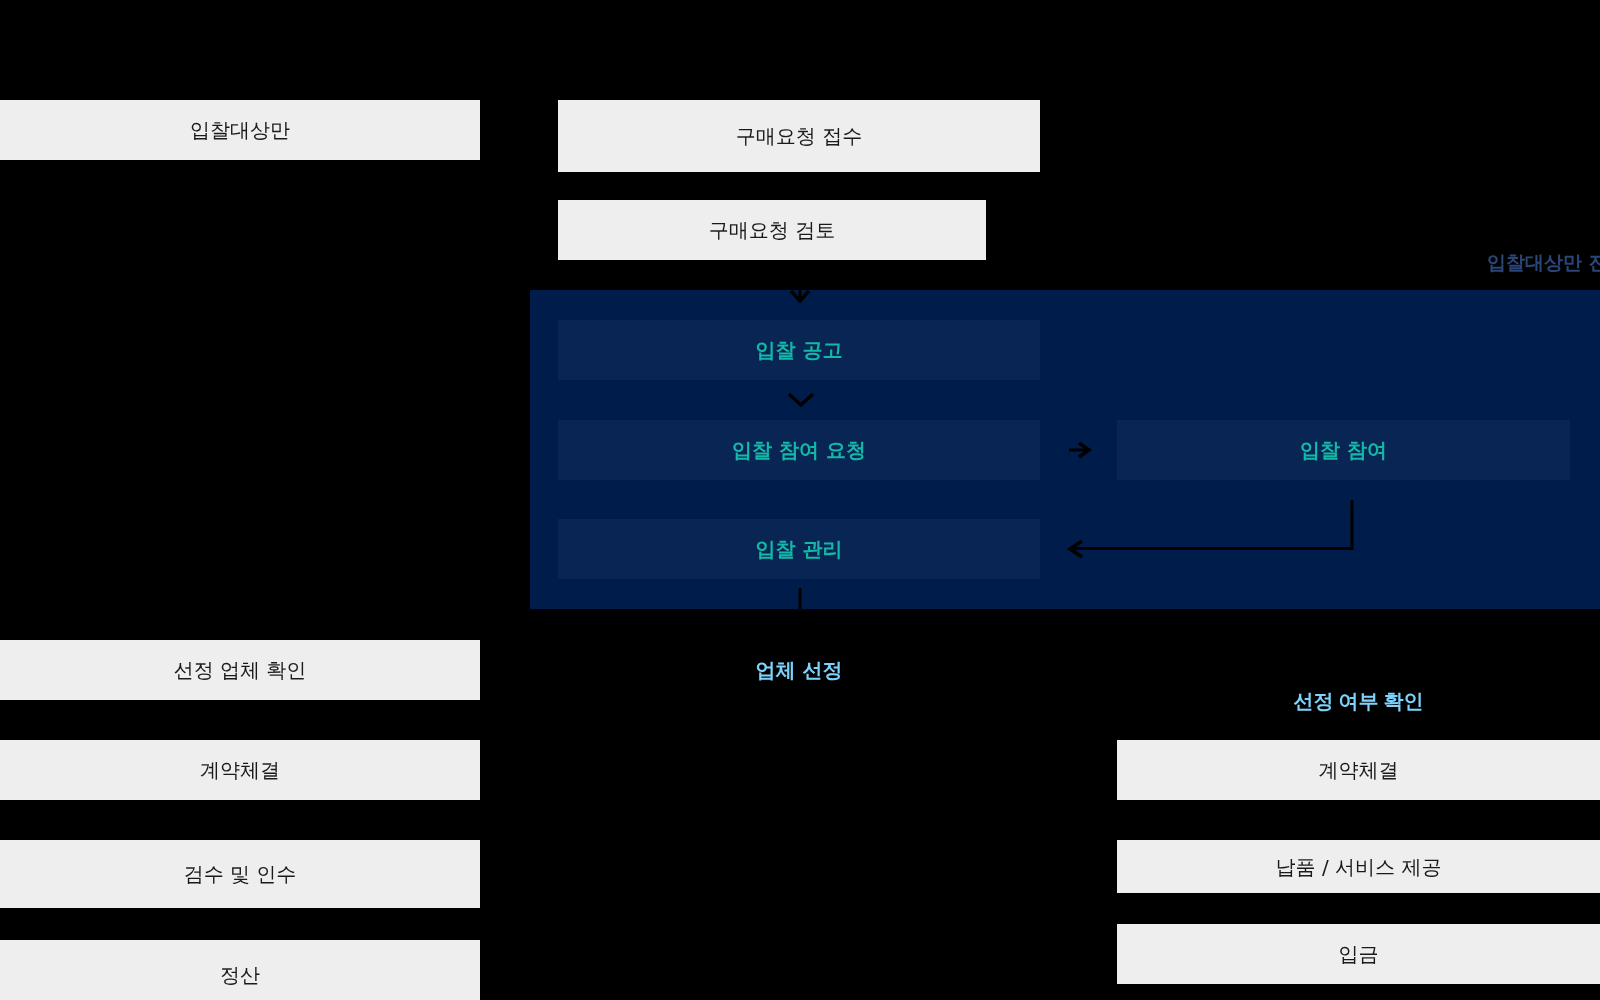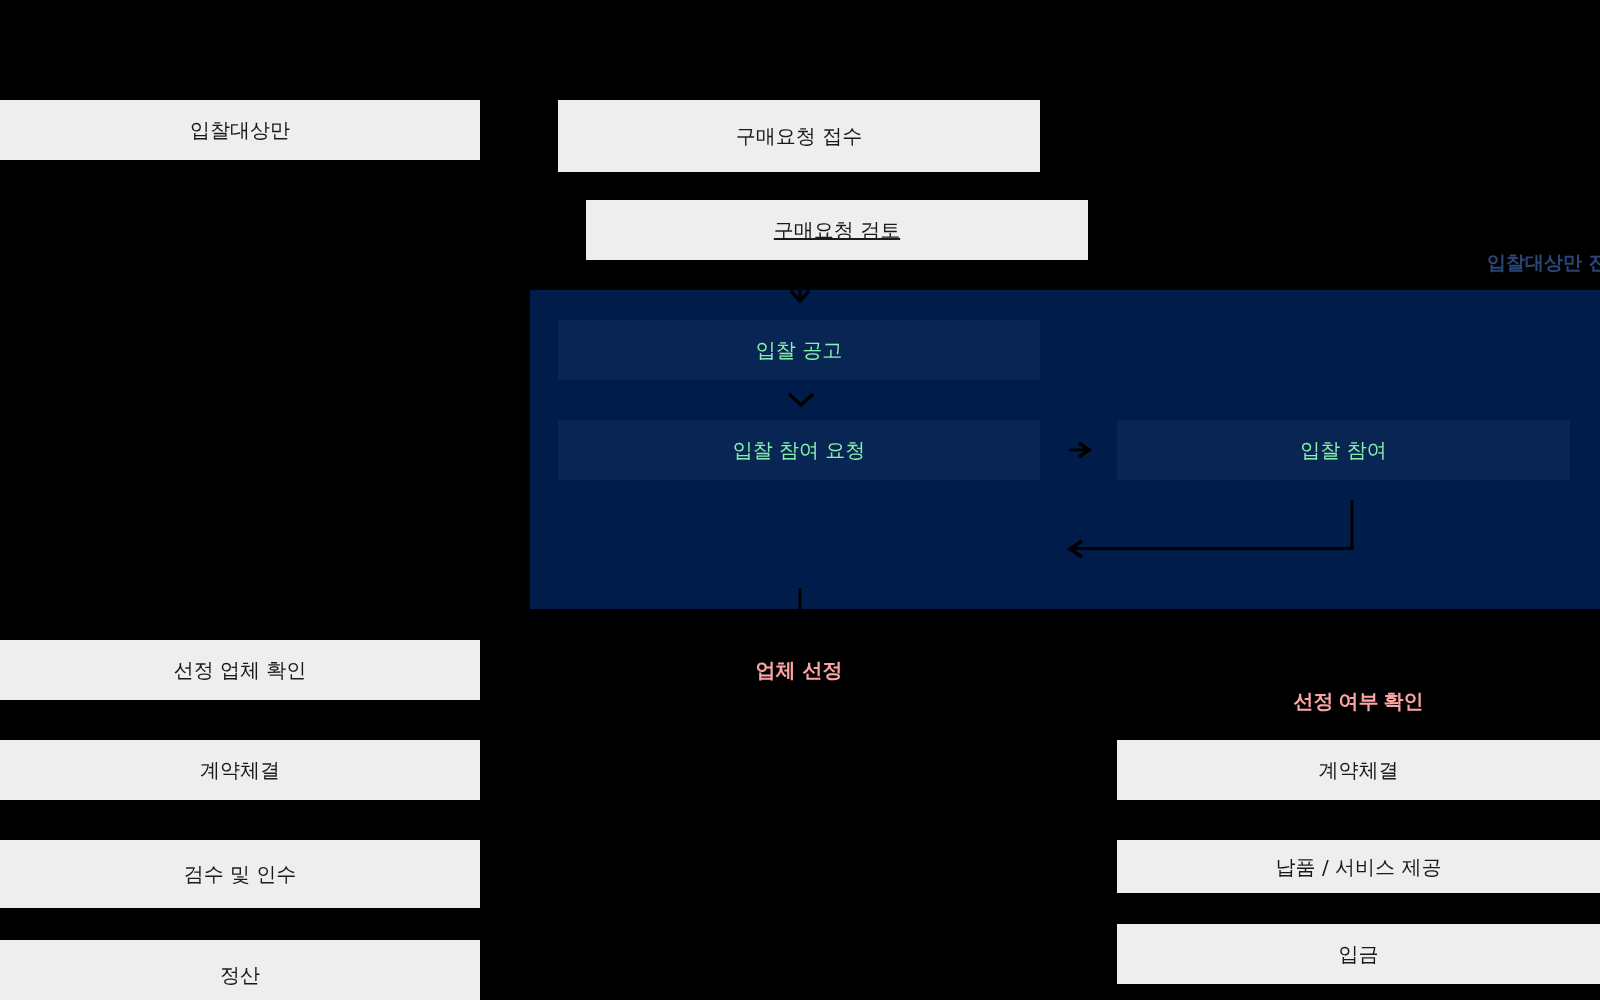--- a/index.html
+++ b/index.html
@@ -24,26 +24,26 @@
     line-height: 1;
     text-align: center;
   }
   .gray {
     background: #eeeeee;
     color: #1a1a1a;
     font-weight: 400;
   }
   .navy-box {
     background: #082554;
-    color: #86efac;
-    font-weight: 400;
+    color: #14b8a6;
+    font-weight: 700;
   }
   .dark-label {
     background: transparent;
-    color: #fca5a5;
+    color: #7dd3fc;
     font-weight: 700;
   }
   .panel {
     position: absolute;
     left: 530px;
     top: 290px;
     width: 1070px;
     height: 319px;
     background: #001c4b;
   }
@@ -71,25 +71,26 @@
 
 <div id="stage">
 
   <div class="panel"></div>
 
   <div class="annotation">입찰대상만 진행</div>
 
   <div class="box gray" style="left:0; top:100px; width:480px; height:60px;">입찰대상만</div>
   <div class="box gray" style="left:558px; top:100px; width:482px; height:72px;">구매요청 접수</div>
 
-  <div class="box gray" style="left:586px; top:200px; width:502px; height:60px;text-decoration:underline;">구매요청 검토</div>
+  <div class="box gray" style="left:558px; top:200px; width:428px; height:60px;">구매요청 검토</div>
 
   <div class="box navy-box" style="left:558px; top:320px; width:482px; height:60px;">입찰 공고</div>
   <div class="box navy-box" style="left:1117px; top:420px; width:453px; height:60px;">입찰 참여</div>
   <div class="box navy-box" style="left:558px; top:420px; width:482px; height:60px;">입찰 참여 요청</div>
+  <div class="box navy-box" style="left:558px; top:519px; width:482px; height:60px;">입찰 관리</div>
 
   <div class="box gray" style="left:0; top:640px; width:480px; height:60px;">선정 업체 확인</div>
   <div class="box dark-label" style="left:558px; top:640px; width:482px; height:60px;">업체 선정</div>
   <div class="box dark-label" style="left:1117px; top:671px; width:483px; height:60px;font-family:Liberation Serif, serif;">선정 여부 확인</div>
 
   <div class="box gray" style="left:0; top:740px; width:480px; height:60px;">계약체결</div>
   <div class="box gray" style="left:1117px; top:740px; width:483px; height:60px;">계약체결</div>
 
   <div class="box gray" style="left:0; top:840px; width:480px; height:68px;">검수 및 인수</div>
   <div class="box gray" style="left:1117px; top:840px; width:483px; height:53px;">납품 / 서비스 제공</div>

